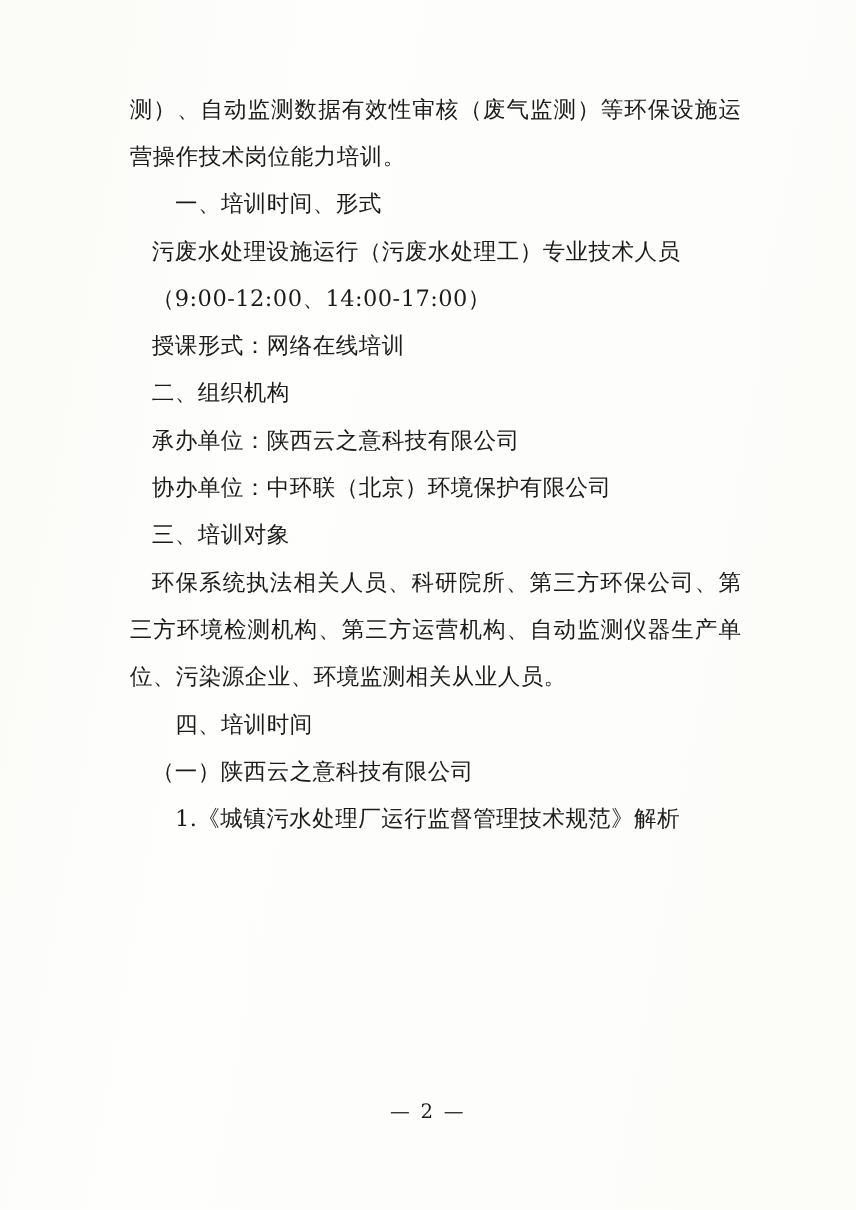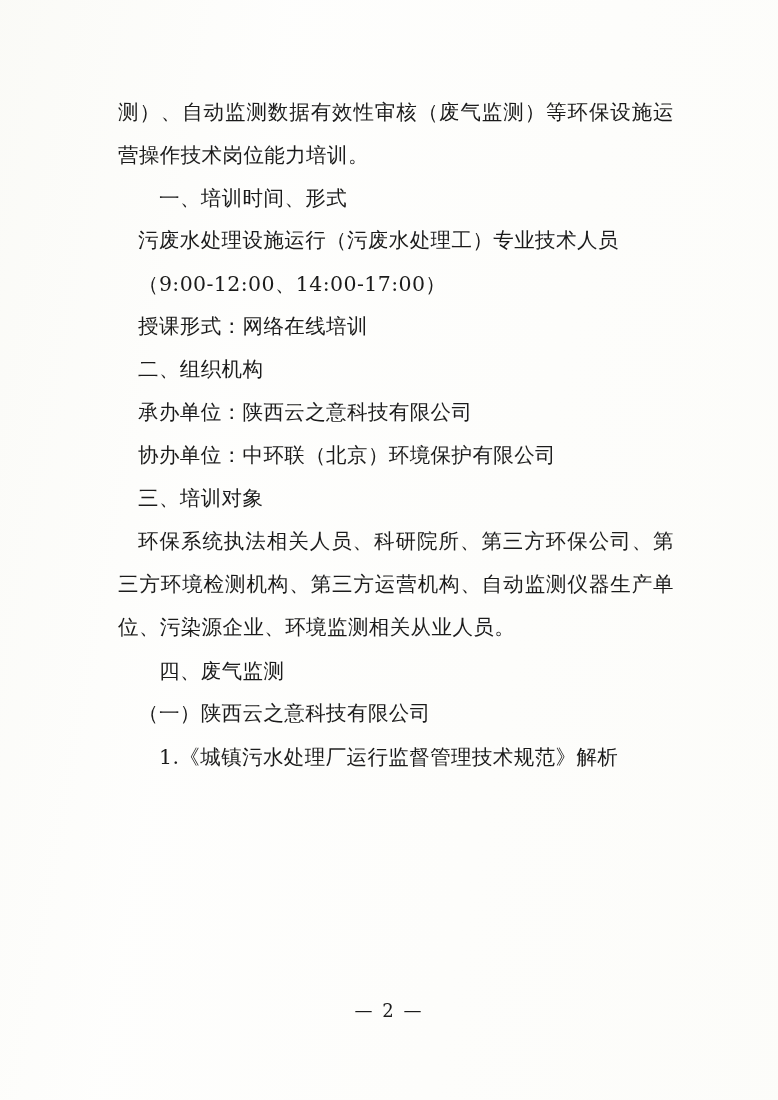--- a/index.html
+++ b/index.html
@@ -23,38 +23,37 @@
   .scan-tint {
     position: absolute;
     inset: 0;
     background:
       linear-gradient(100deg, rgba(250,250,246,0.9) 0%, rgba(255,255,255,0.4) 30%, rgba(252,252,249,0.85) 100%);
     pointer-events: none;
   }
   .content {
     position: absolute;
     left: 118px;
-    top: 91px;
+    top: 78px;
     width: 556px;
   }
   .para {
     font-size: 20.5px;
     line-height: 43px;
     color: #1b1b1b;
     letter-spacing: 0.4px;
     text-align: justify;
     text-justify: inter-ideograph;
     white-space: normal;
   }
   .indent-2 {
     text-indent: 41px;
   }
   .indent-1 {
     text-indent: 20px;
-    font-family: Liberation Mono, monospace;
   }
   .no-indent {
     text-indent: 0;
   }
   .mono-nums {
     font-family: "DejaVu Serif", "Liberation Serif", serif;
   }
   .footer {
     position: absolute;
     left: 0;
@@ -95,21 +94,21 @@
 
 
     <div class="para indent-1">承办单位：陕西云之意科技有限公司</div>
 
     <div class="para indent-1">协办单位：中环联（北京）环境保护有限公司</div>
 
     <div class="para indent-1">三、培训对象</div>
 
     <div class="para indent-1">环保系统执法相关人员、科研院所、第三方环保公司、第三方环境检测机构、第三方运营机构、自动监测仪器生产单位、污染源企业、环境监测相关从业人员。</div>
 
-    <div class="para indent-2">四、废气监测</div>
+    <div class="para indent-2">四、培训时间</div>
 
     <div class="para indent-1">（一）陕西云之意科技有限公司</div>
 
     <div class="para indent-2">1.《城镇污水处理厂运行监督管理技术规范》解析</div>
 
   </div>
 
   <div class="footer">— 2 —</div>
 </div>
 

